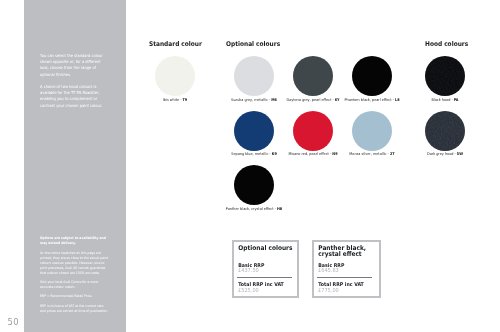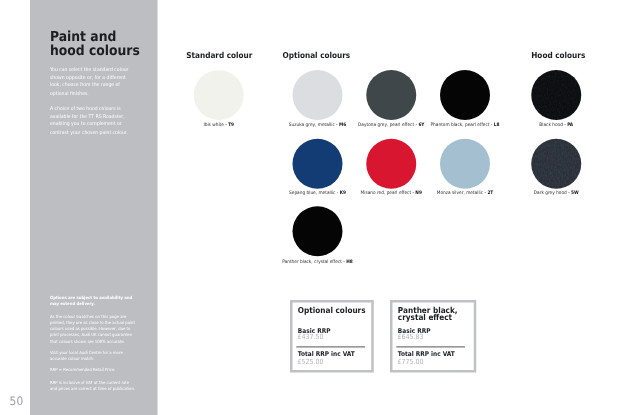--- a/index.html
+++ b/index.html
@@ -26,22 +26,20 @@
   .pb-title{position:absolute;font-size:6.5px;font-weight:bold;color:#1b1d21;line-height:6.1px;white-space:pre-line;}
   .pb-lbl{position:absolute;font-size:5.2px;font-weight:bold;color:#1b1d21;white-space:nowrap;}
   .pb-val{position:absolute;font-size:5.6px;color:#b2b4b8;white-space:nowrap;}
   .pb-rule{position:absolute;height:0.8px;background:#76797d;}
 </style>
 </head>
 <body>
 
 <div class="page">
   <div class="sidebar"></div>
-  <div class="sb-title">Paint and
-hood colours</div>
   <div class="sb-body">
       <p>You can select the standard colour shown opposite or, for a different look, choose from the range of optional finishes.</p>
       <p>A choice of two hood colours is available for the TT RS Roadster, enabling you to complement or contrast your chosen paint colour.</p>
     </div>
   <div class="sb-foot">
       <p class="b">Options are subject to availability and may extend delivery.</p>
       <p>As the colour swatches on this page are printed, they are as close to the actual paint colours used as possible. However, due to print processes, Audi UK cannot guarantee that colours shown are 100% accurate.</p>
       <p>Visit your local Audi Centre for a more accurate colour match.</p>
       <p>RRP = Recommended Retail Price.</p>
       <p>RRP is inclusive of VAT at the current rate and prices are correct at time of publication.</p>

